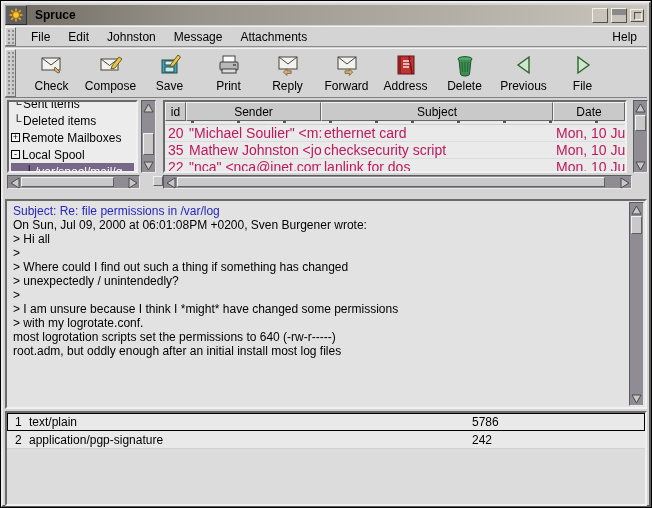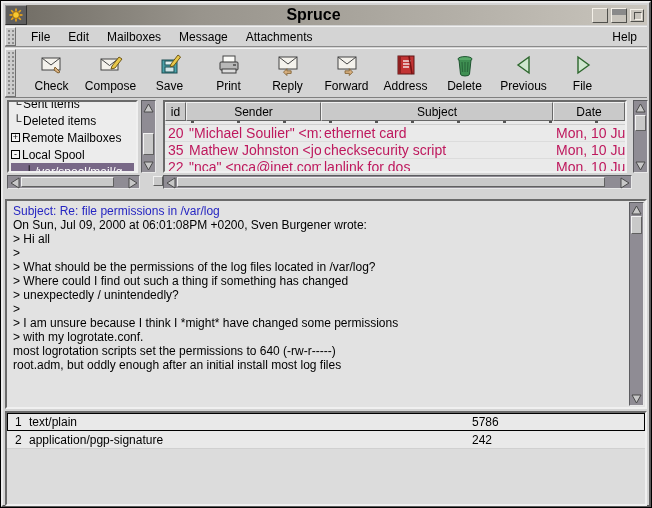--- a/index.html
+++ b/index.html
@@ -17,21 +17,21 @@
   .titlebar {
     position:absolute; left:2px; top:2px; right:2px; height:20px;
     background:linear-gradient(90deg,#6f6b63 0%, #98948c 30%, #b3afa7 70%, #c9c5bd 100%);
     display:flex; align-items:center;
   }
   .tb-iconbtn {
     width:22px; height:20px; background:#5e5e5e;
     border:1px solid; border-color:#9a9a9a #303030 #303030 #9a9a9a;
     display:flex; align-items:center; justify-content:center;
   }
-  .tb-title { font-size:16px; font-weight:bold; color:#000; margin-left:8px; flex:1;text-align:center; }
+  .tb-title { font-size:12px; font-weight:bold; color:#000; margin-left:8px; flex:1; }
   .win-controls { display:flex; align-items:center; gap:3px; padding-right:3px; }
   .wbtn {
     width:16px; height:15px; background:#c8c4bc;
     border:1px solid; border-color:#f4f0e8 #50504c #50504c #f4f0e8;
   }
   .wbtn.shade-glyph { background:linear-gradient(#8a8a8a 0 45%, #c8c4bc 45%); }
   .wbtn.small { width:14px; height:13px; position:relative; }
   .wbtn.small::after {
     content:""; position:absolute; left:3px; top:2px; width:6px; height:6px;
     border:1px solid; border-color:#50504c #f4f0e8 #f4f0e8 #50504c; background:#c8c4bc;
@@ -157,21 +157,21 @@
         <div class="wbtn"></div>
         <div class="wbtn shade-glyph"></div>
         <div class="wbtn small"></div>
       </div>
     </div>
 
     <div class="menubar">
       <div class="grip"></div>
       <div class="menu-item">File</div>
       <div class="menu-item">Edit</div>
-      <div class="menu-item">Mailboxes</div>
+      <div class="menu-item">Johnston</div>
       <div class="menu-item">Message</div>
       <div class="menu-item">Attachments</div>
       <div class="menu-help">Help</div>
     </div>
 
     <div class="toolbar">
       <div class="grip"></div>
 
       <div class="tool-btn">
         <span class="ticon">
@@ -400,21 +400,20 @@
 
     <div class="h-splitter"></div>
 
     <div class="body-pane">
       <div class="body-text">
         <div class="body-line subject">Subject: Re: file permissions in /var/log</div>
         <div class="body-line"></div>
         <div class="body-line">On Sun, Jul 09, 2000 at 06:01:08PM +0200, Sven Burgener wrote:</div>
         <div class="body-line">&gt; Hi all</div>
         <div class="body-line">&gt;</div>
-        <div class="body-line">&gt; What should be the permissions of the log files located in /var/log?</div>
         <div class="body-line">&gt; Where could I find out such a thing if something has changed</div>
         <div class="body-line">&gt; unexpectedly / unintendedly?</div>
         <div class="body-line">&gt;</div>
         <div class="body-line">&gt; I am unsure because I think I *might* have changed some permissions</div>
         <div class="body-line">&gt; with my logrotate.conf.</div>
         <div class="body-line"></div>
         <div class="body-line">most logrotation scripts set the permissions to 640 (-rw-r-----)</div>
         <div class="body-line">root.adm, but oddly enough after an initial install most log files</div>
       </div>
       <div class="body-vscroll trough">

